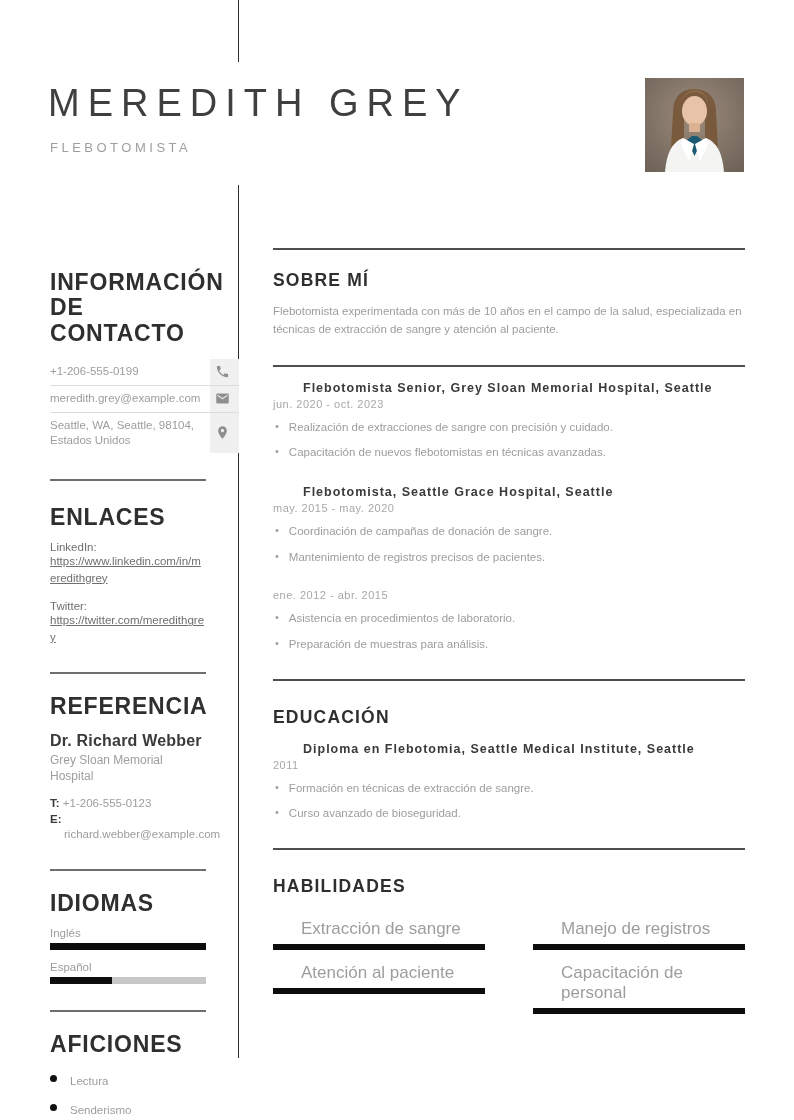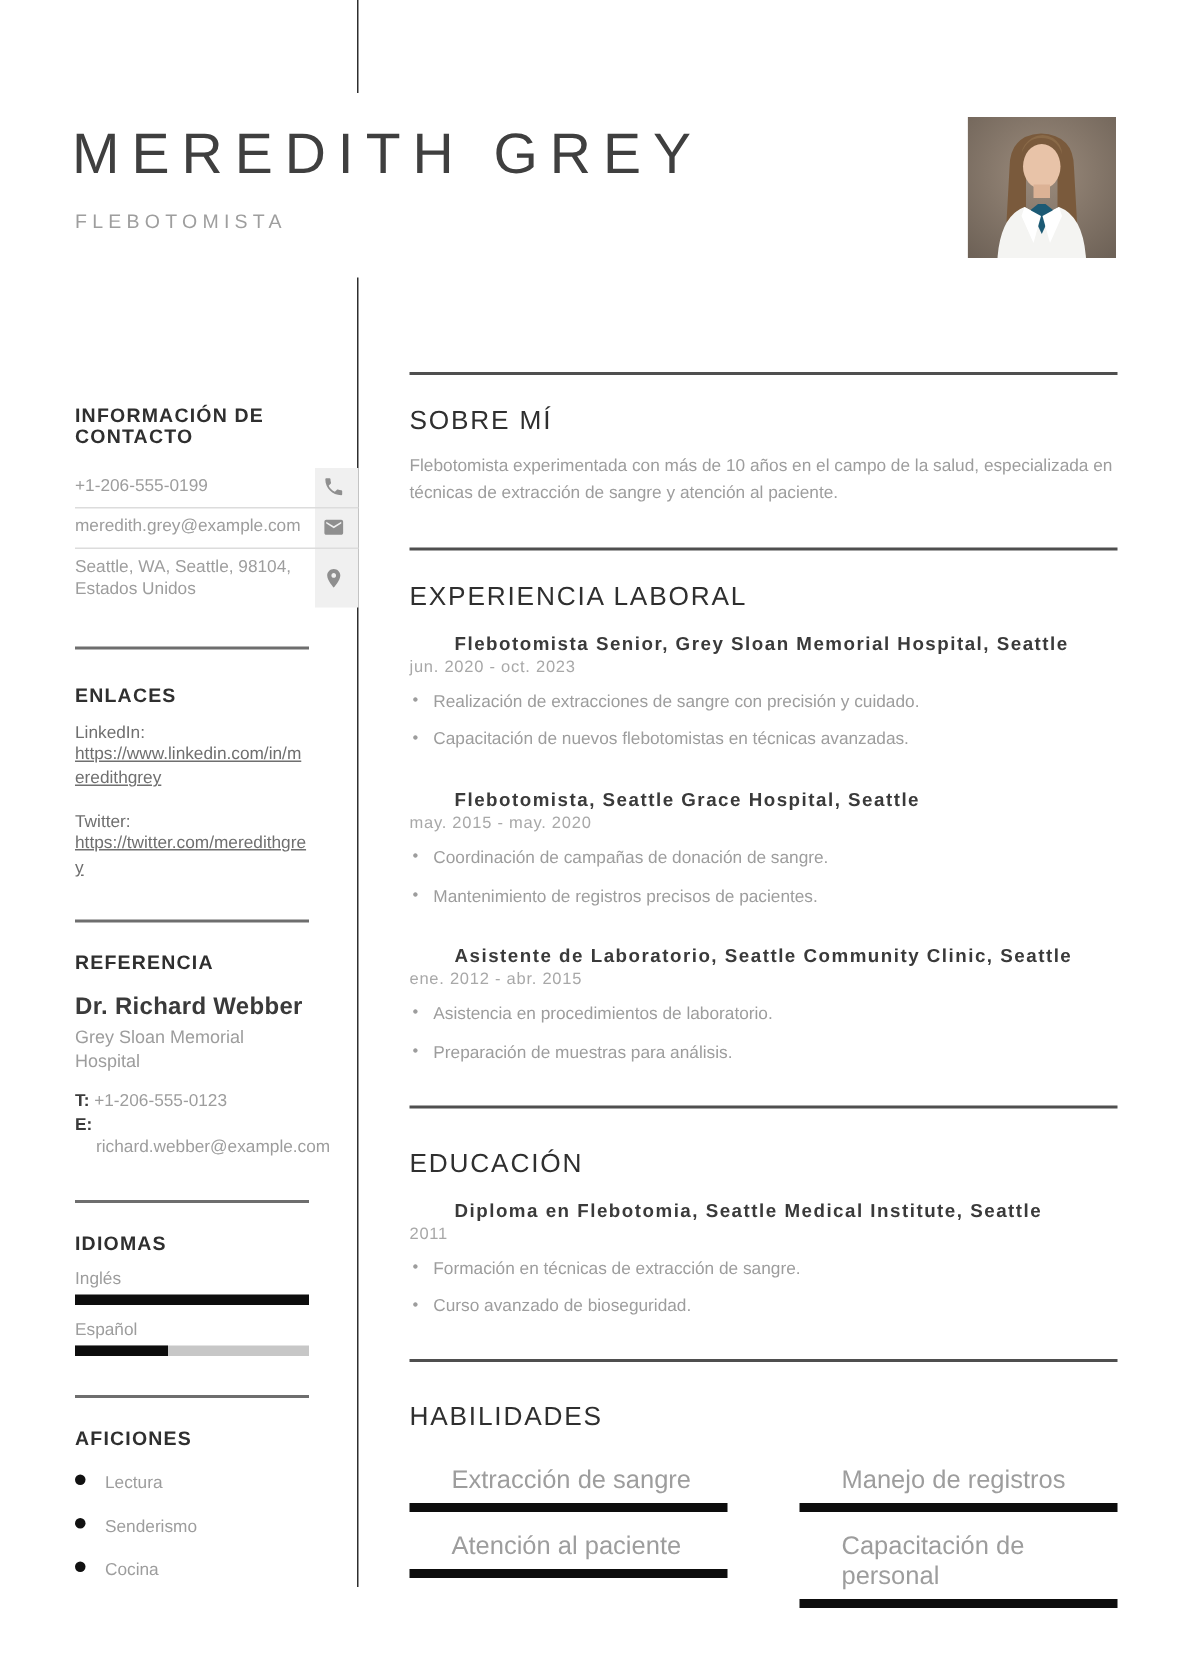--- a/index.html
+++ b/index.html
@@ -13,22 +13,22 @@
 
   
   .name { position:absolute; left:48px; top:82px; font-size:38px; font-weight:400; letter-spacing:8px; color:#3f3f3f; white-space:nowrap; }
   .subtitle { position:absolute; left:50px; top:140px; font-size:13px; letter-spacing:3.5px; color:#9e9e9e; }
   .photo { position:absolute; left:645px; top:78px; width:99px; height:94px; overflow:hidden; }
 
   
   .left-col { position:absolute; left:50px; top:270px; width:189px; }
   .right-col { position:absolute; left:273px; top:248px; width:472px; }
 
-  .l-head { font-size:13px; font-weight:600; letter-spacing:0.8px; color:#2f2f2f; line-height:1.1; width:160px; }
-  .r-head { font-size:17.5px; font-weight:400; letter-spacing:1.2px; color:#2f2f2f; }
+  .l-head { font-size:23px; font-weight:600; letter-spacing:0.8px; color:#2f2f2f; line-height:1.1; width:160px; }
+  .r-head { font-size:17.5px; font-weight:700; letter-spacing:1.2px; color:#2f2f2f; }
 
   .l-rule { border:none; height:2px; background:#6e6e6e; width:156px; margin:0; }
   .r-rule { border:none; height:2px; background:#4f4f4f; width:472px; margin:0; }
 
   
   .contact-rows { position:relative; width:189px; margin-top:13px; }
   .icon-panel { position:absolute; right:0; top:0; bottom:0; width:29px; background:#f0f0f0; }
   .c-row { position:relative; display:flex; align-items:center; min-height:27px; padding:5px 0; }
   .c-row.bordered { border-bottom:1px solid #dcdcdc; }
   .c-text { width:158px; font-size:11.5px; color:#9d9d9d; line-height:1.3; }
@@ -204,21 +204,20 @@
     <hr class="r-rule">
 
     <section class="sec">
       <div class="r-head mt20">SOBRE MÍ</div>
       <p class="about-text">Flebotomista experimentada con más de 10 años en el campo de la salud, especializada en técnicas de extracción de sangre y atención al paciente.</p>
     </section>
 
     <hr class="r-rule mt26">
 
     <section class="sec">
-      <div class="r-head mt20">EXPERIENCIA LABORAL</div>
 
       <div class="job">
         <div class="job-title">Flebotomista Senior, Grey Sloan Memorial Hospital, Seattle</div>
         <div class="job-dates">jun. 2020 - oct. 2023</div>
         <div class="bullet">
             <span class="bullet-dot">•</span>
             <span class="bullet-text">Realización de extracciones de sangre con precisión y cuidado.</span>
           </div>
         <div class="bullet">
             <span class="bullet-dot">•</span>
@@ -233,21 +232,20 @@
             <span class="bullet-dot">•</span>
             <span class="bullet-text">Coordinación de campañas de donación de sangre.</span>
           </div>
         <div class="bullet">
             <span class="bullet-dot">•</span>
             <span class="bullet-text">Mantenimiento de registros precisos de pacientes.</span>
           </div>
       </div>
 
       <div class="job mt24">
-        <div class="job-title">Asistente de Laboratorio, Seattle Community Clinic, Seattle</div>
         <div class="job-dates">ene. 2012 - abr. 2015</div>
         <div class="bullet">
             <span class="bullet-dot">•</span>
             <span class="bullet-text">Asistencia en procedimientos de laboratorio.</span>
           </div>
         <div class="bullet">
             <span class="bullet-dot">•</span>
             <span class="bullet-text">Preparación de muestras para análisis.</span>
           </div>
       </div>

